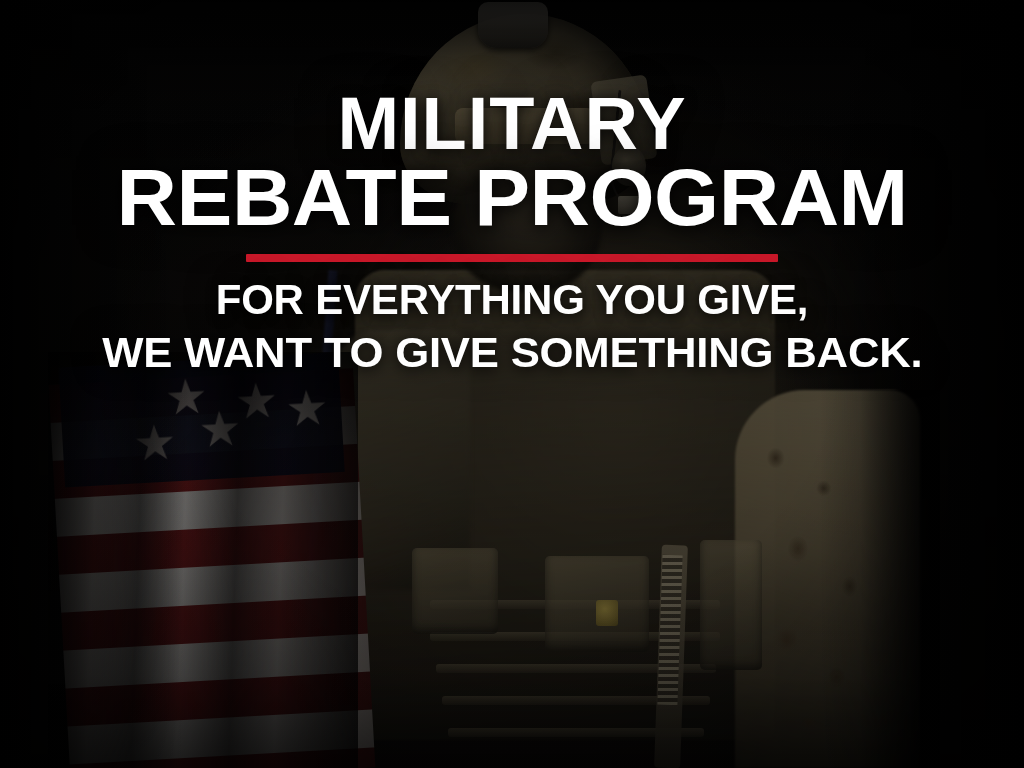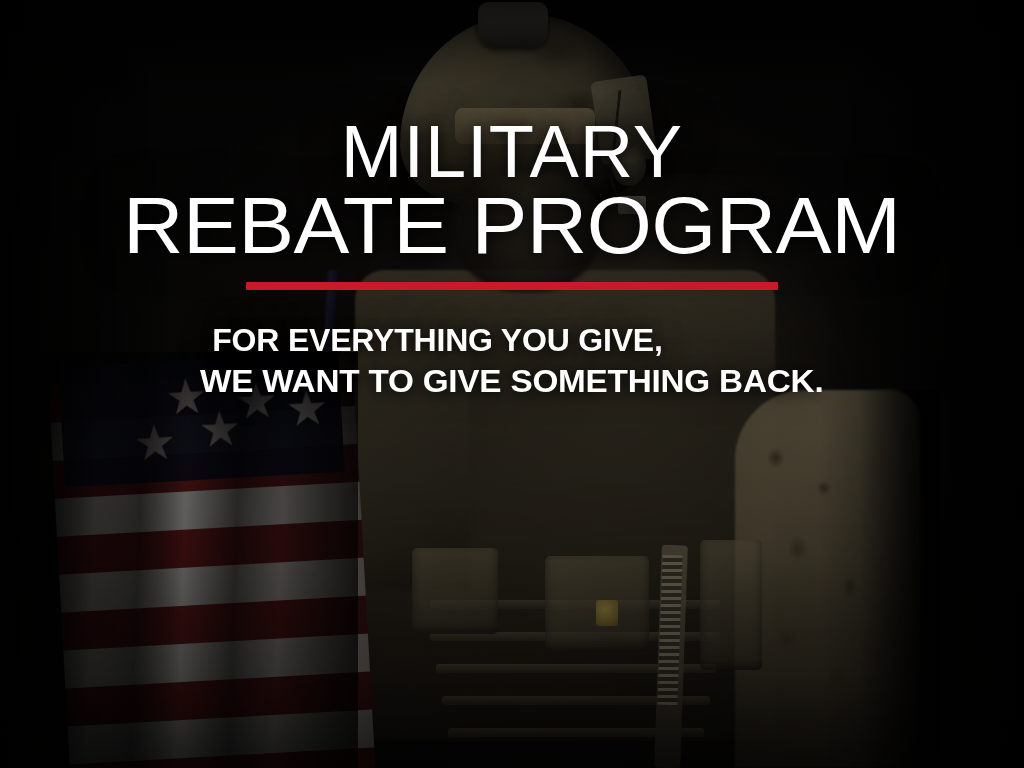--- a/index.html
+++ b/index.html
@@ -233,24 +233,24 @@
 
   
   #overlay {
     position:absolute; inset:0;
     display:flex; flex-direction:column;
     align-items:center;
     pointer-events:none;
   }
 
   #headline {
-    margin-top:116px;
+    margin-top:88px;
     text-align:center;
     color:#ffffff;
-    font-weight:normal;
+    font-weight:bold;
     font-stretch:condensed;
     letter-spacing:-0.5px;
     line-height:0.97;
     text-shadow:0 2px 14px rgba(0,0,0,0.85), 0 0 40px rgba(0,0,0,0.6);
   }
   #headline .hl-line1 {
     display:block;
     font-size:74px;
     letter-spacing:1px;
   }
@@ -262,25 +262,25 @@
   }
 
   #divider {
     width:532px;
     height:8px;
     margin-top:18px;
     border-radius:1px;
   }
 
   #subhead {
-    margin-top:30px;
-    text-align:left;
+    margin-top:12px;
+    text-align:center;
     color:#ffffff;
     font-weight:bold;
-    font-size:32px;
+    font-size:42px;
     line-height:1.26;
     letter-spacing:-0.2px;
     text-shadow:0 2px 12px rgba(0,0,0,0.85), 0 0 30px rgba(0,0,0,0.55);
   }
   #subhead .sh-line { display:block; }
   #subhead .sh-line2 { transform:scaleX(1.04); }
 </style>
 </head>
 <body>
 

